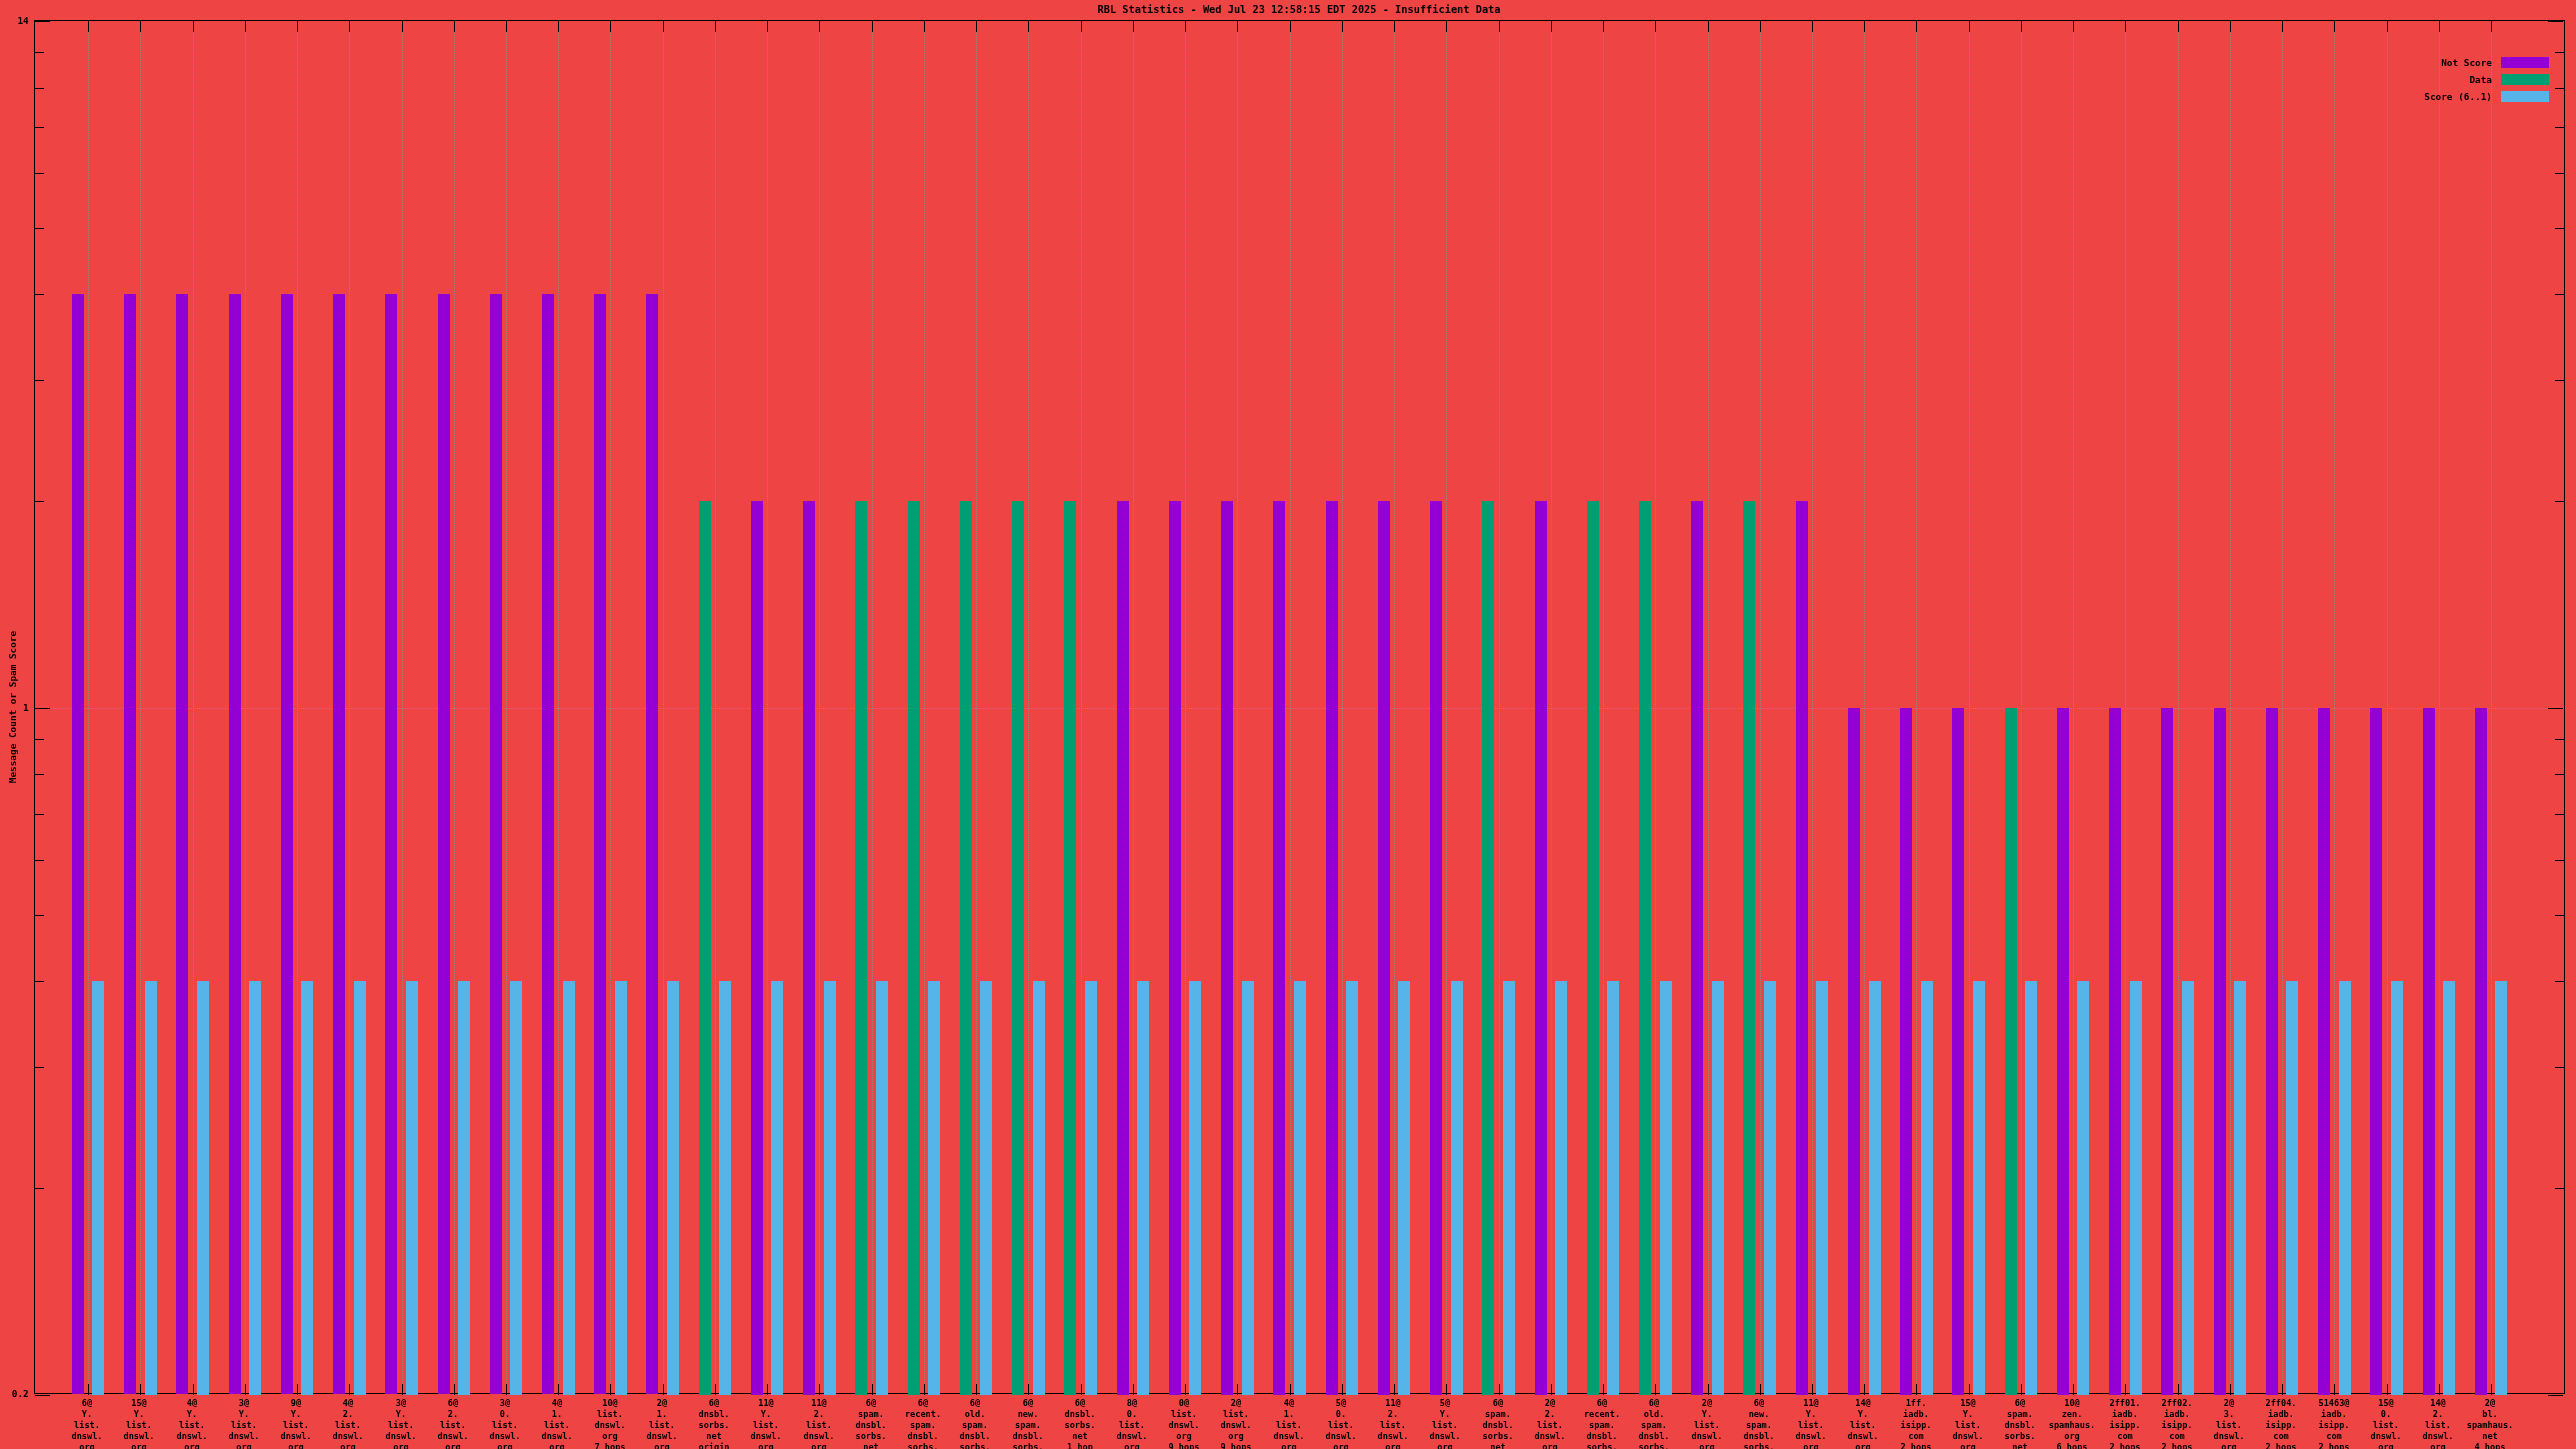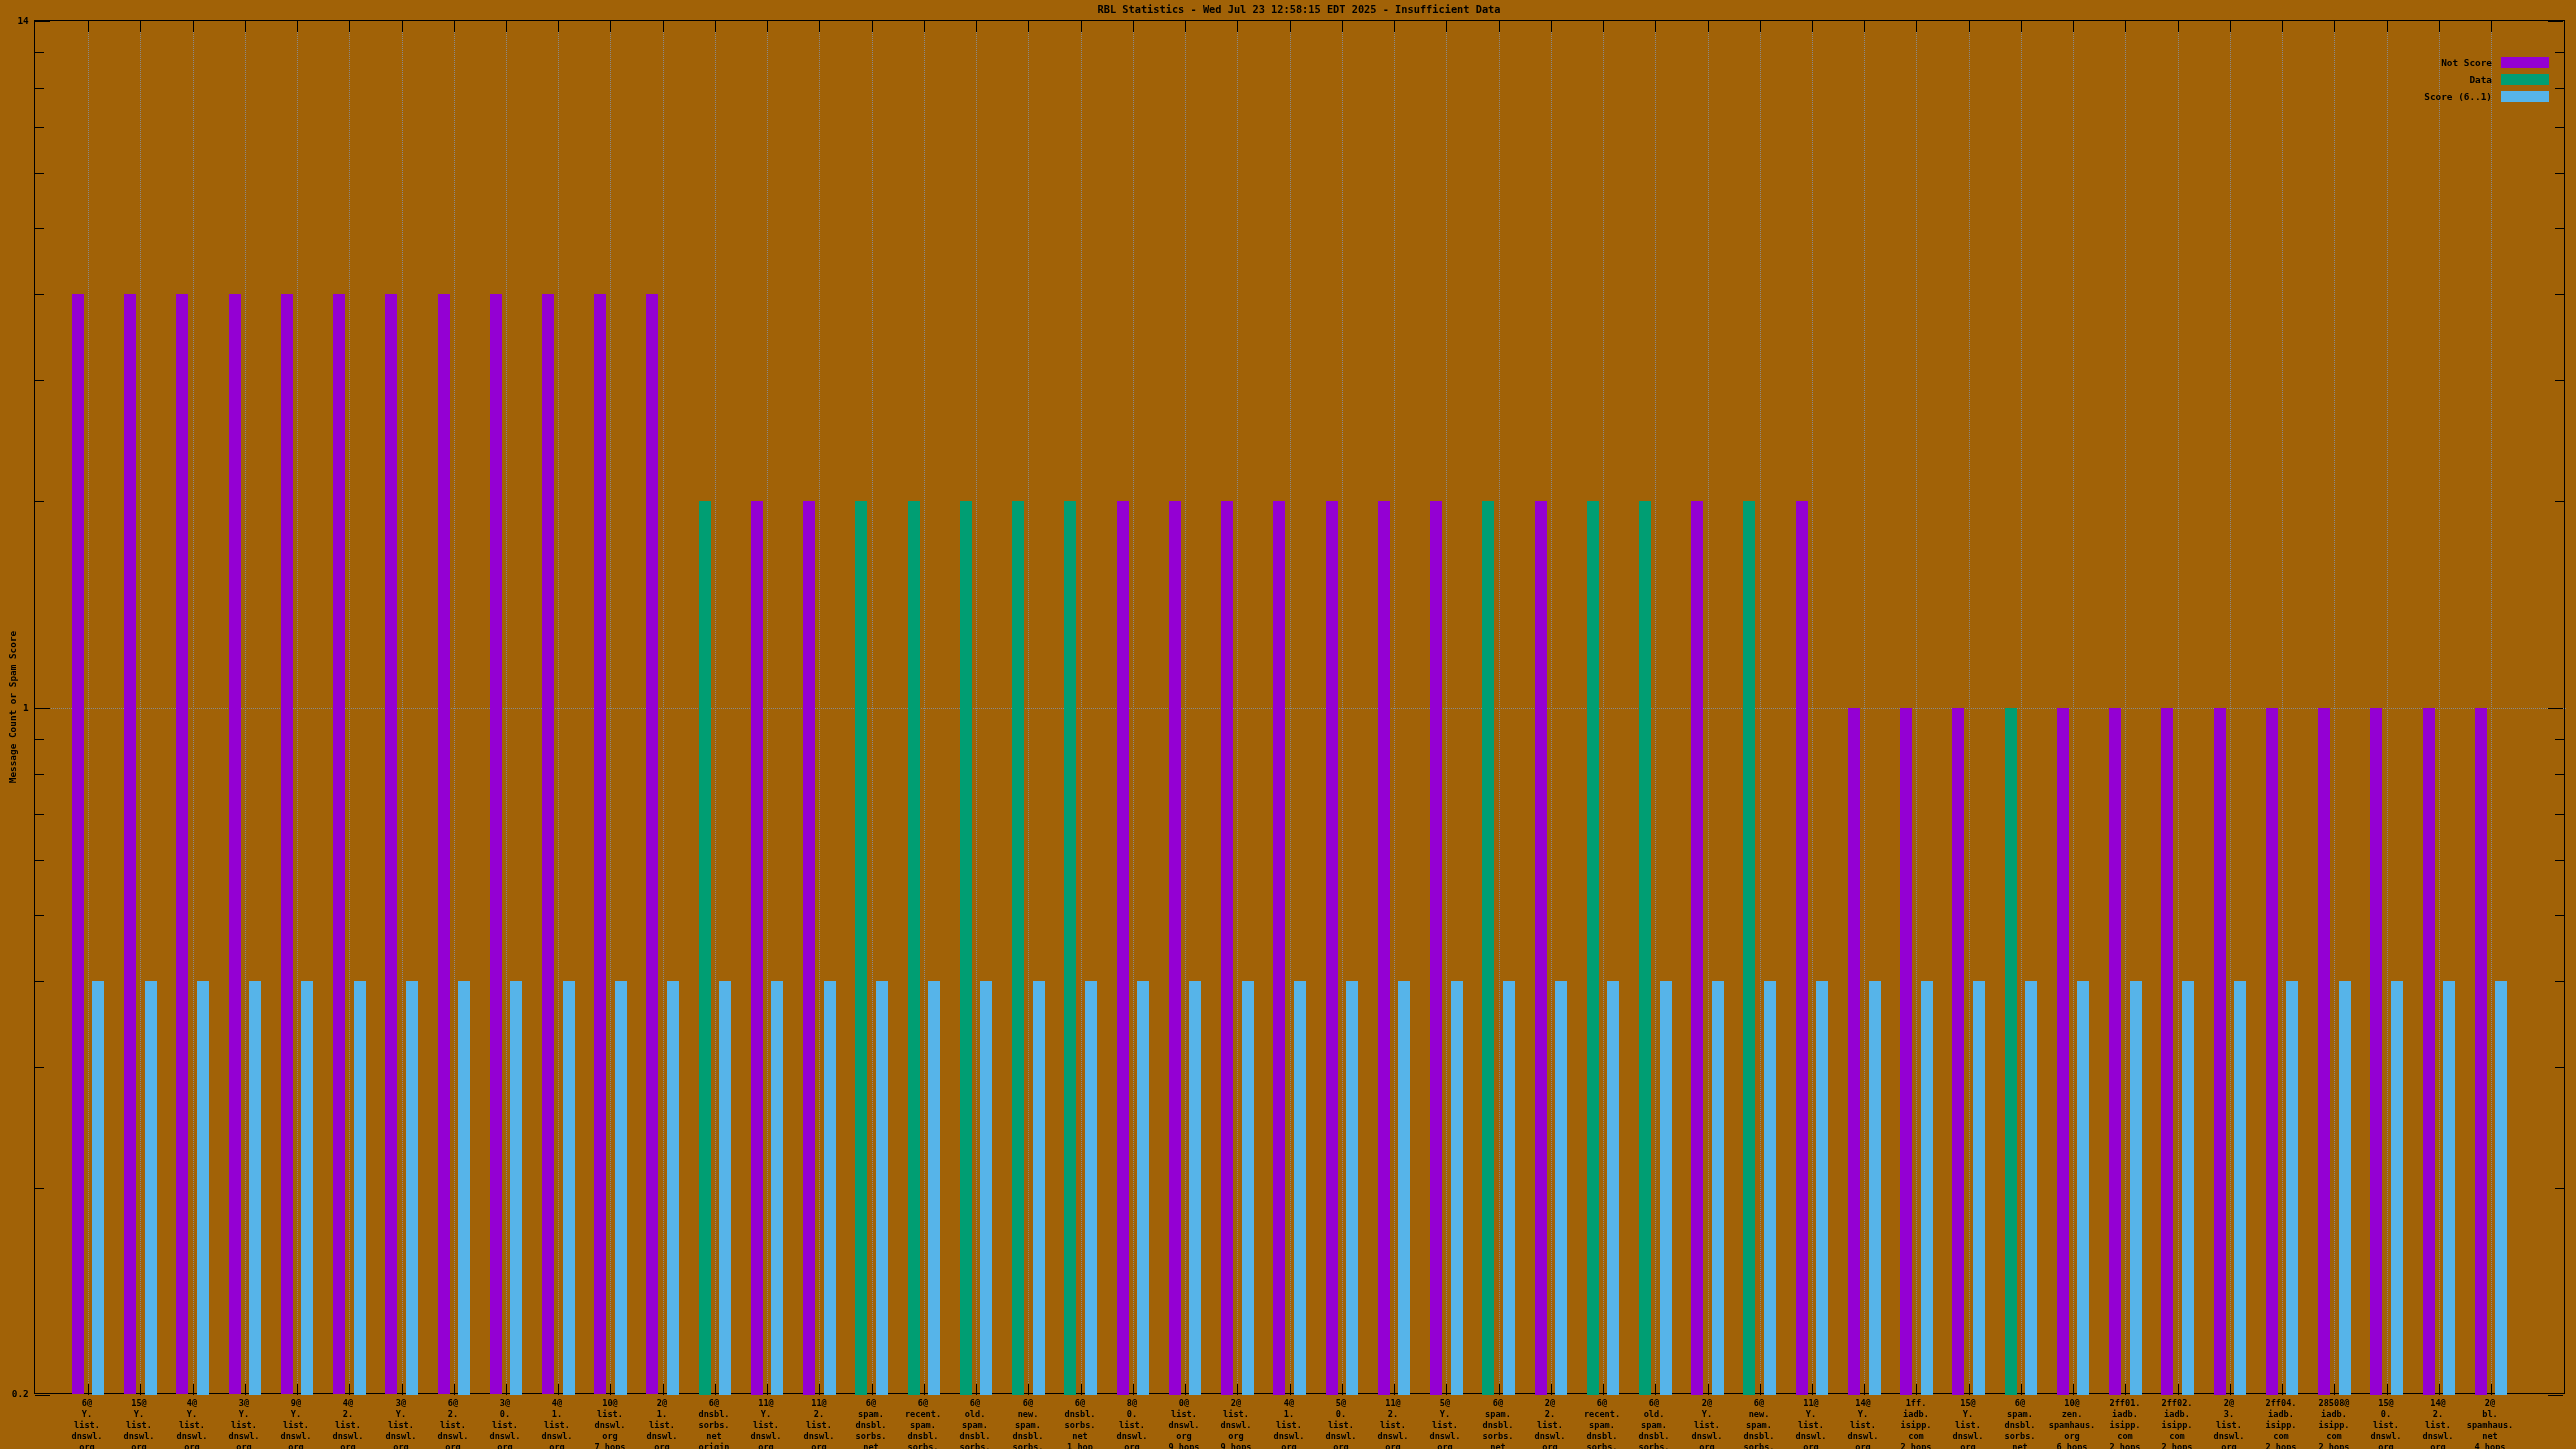--- a/index.html
+++ b/index.html
@@ -1,16 +1,16 @@
 <!DOCTYPE html>
 <html style="font-size:13.7px"><head>
 <meta charset="utf-8">
 <style>
   html,body{margin:0;padding:0;background:#ffffff;}
-  #chart{position:relative;width:2576px;height:1449px;background:#a16207;
+  #chart{position:relative;width:2576px;height:1449px;background:#ef4444;
          font-family:"DejaVu Sans Mono","Liberation Mono",monospace;color:#000;overflow:hidden;}
   .title{position:absolute;top:2.6px;left:1299px;transform:translateX(-50%);
          font-size:10.3px;font-weight:bold;white-space:nowrap;}
   .ylabel{position:absolute;left:12px;top:707px;transform:translate(-50%,-50%) rotate(-90deg);
           font-size:9.4px;font-weight:bold;white-space:nowrap;}
   .plot{position:absolute;left:34px;top:19.7px;width:2531px;height:1374px;
         border:0.9px solid #000;box-sizing:border-box;}
   .ytick{position:absolute;width:27px;text-align:right;font-size:9.4px;font-weight:bold;
          transform:translateY(-50%);left:1.7px;}
   .vgrid{position:absolute;width:0;border-left:0.9px dotted #8a8a8a;}
@@ -629,21 +629,21 @@
         <div>org</div>
       </div>
       <div class="xlab" style="left: 2255px; top: 1398px;">
         <div>2ff04.</div>
         <div>iadb.</div>
         <div>isipp.</div>
         <div>com</div>
         <div>2 hops</div>
       </div>
       <div class="xlab" style="left: 2308px; top: 1398px;">
-        <div>28508@</div>
+        <div>51463@</div>
         <div>iadb.</div>
         <div>isipp.</div>
         <div>com</div>
         <div>2 hops</div>
       </div>
       <div class="xlab" style="left: 2360px; top: 1398px;">
         <div>15@</div>
         <div>0.</div>
         <div>list.</div>
         <div>dnswl.</div>

